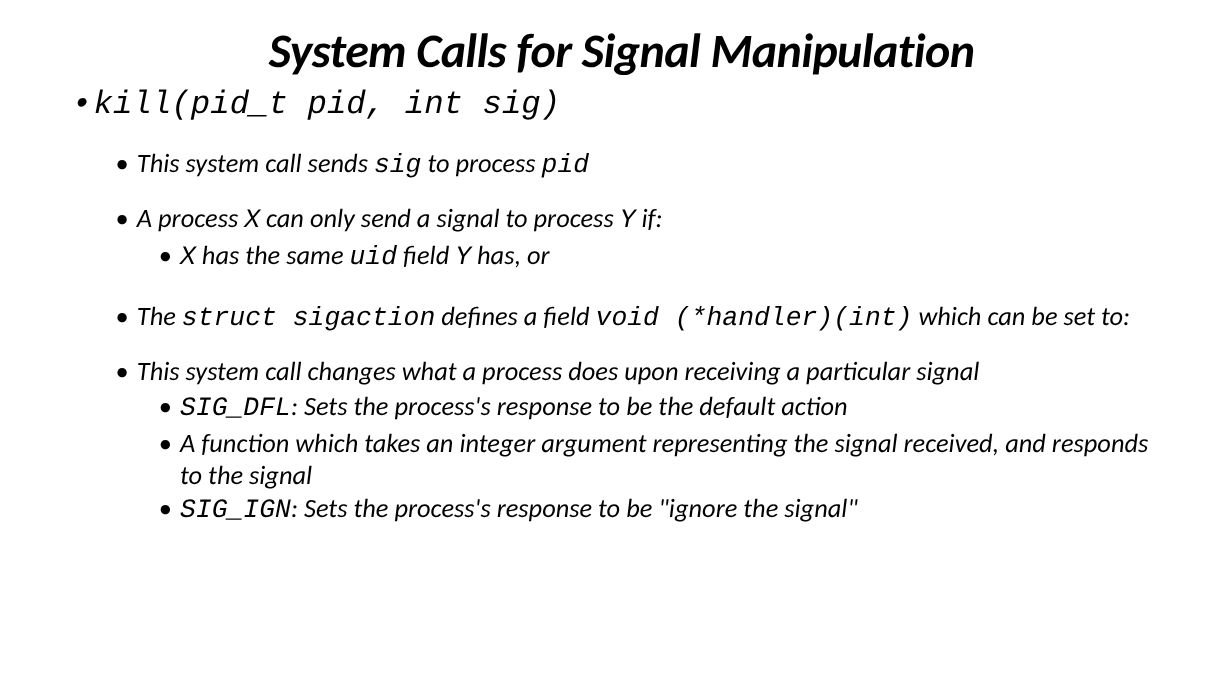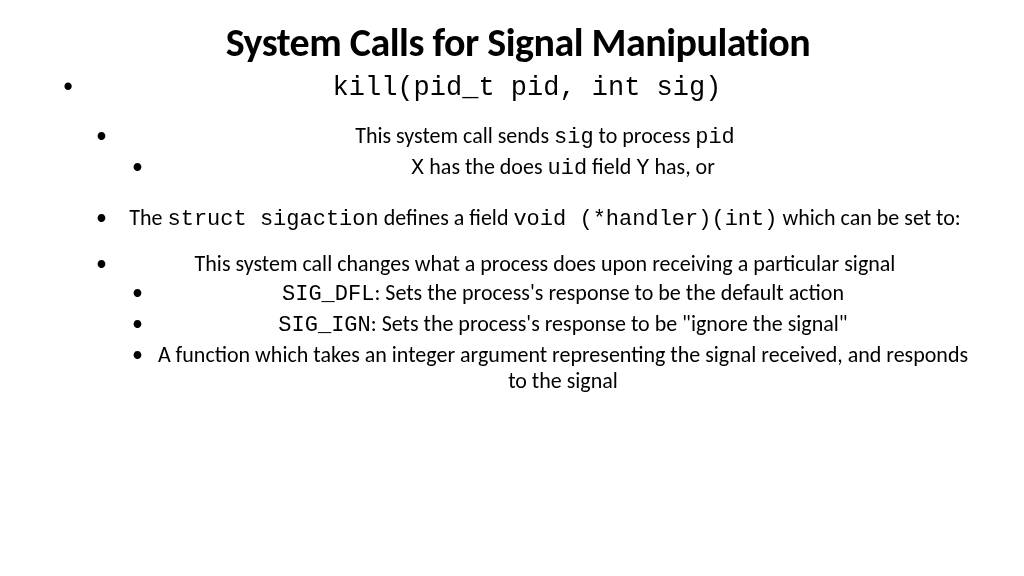--- a/index.html
+++ b/index.html
@@ -7,37 +7,37 @@
     padding: 0;
     width: 1024px;
     height: 576px;
     background: white;
     font-family: "Segoe UI", Calibri, Arial, sans-serif;
     color: #000;
     overflow: hidden;
   }
   .slide {
     padding: 18px 48px 0 60px;
+    font-style: italic;
   }
   h1 {
     font-size: 40px;
     font-weight: 700;
     margin: 0 0 6px 0;
     text-align: center;
     letter-spacing: -0.5px;
   }
   ul {
     list-style: none;
     margin: 0;
     padding: 0;
   }
   li {
     position: relative;
     line-height: 1.18;
-    text-align: center;
   }
   li::before {
     content: "•";
     position: absolute;
     left: -18px;
     top: 0;
   }
   .lvl1 {
     font-size: 27px;
     margin-left: 18px;
@@ -69,21 +69,22 @@
   .gap { height: 4px; }
 </style>
 </head>
 <body>
 
 <div class="slide">
   <h1>System Calls for Signal Manipulation</h1>
   <ul id="list">
       <li class="lvl1 code-line"><span class="mono">kill(pid_t pid, int sig)</span></li>
       <li class="lvl2"><span>This system call sends </span><span class="mono">sig</span><span> to process </span><span class="mono">pid</span></li>
-      <li class="lvl3"><span class="mono">X</span><span> has the does </span><span class="mono">uid</span><span> field </span><span class="mono">Y</span><span> has, or</span></li>
+      <li class="lvl2"><span>A process </span><span class="mono">X</span><span> can only send a signal to process </span><span class="mono">Y</span><span> if:</span></li>
+      <li class="lvl3"><span class="mono">X</span><span> has the same </span><span class="mono">uid</span><span> field </span><span class="mono">Y</span><span> has, or</span></li>
       <div class="gap"></div>
       <li class="lvl2"><span>The </span><span class="mono">struct sigaction</span><span> defines a field </span><span class="mono">void (*handler)(int)</span><span> which can be set to:</span></li>
       <li class="lvl2"><span>This system call changes what a process does upon receiving a particular signal</span></li>
       <li class="lvl3"><span class="mono">SIG_DFL</span><span>: Sets the process's response to be the default action</span></li>
+      <li class="lvl3"><span>A function which takes an integer argument representing the signal received, and responds to the signal</span></li>
       <li class="lvl3"><span class="mono">SIG_IGN</span><span>: Sets the process's response to be "ignore the signal"</span></li>
-      <li class="lvl3"><span>A function which takes an integer argument representing the signal received, and responds to the signal</span></li>
     </ul>
 </div>
 
 </body></html>

